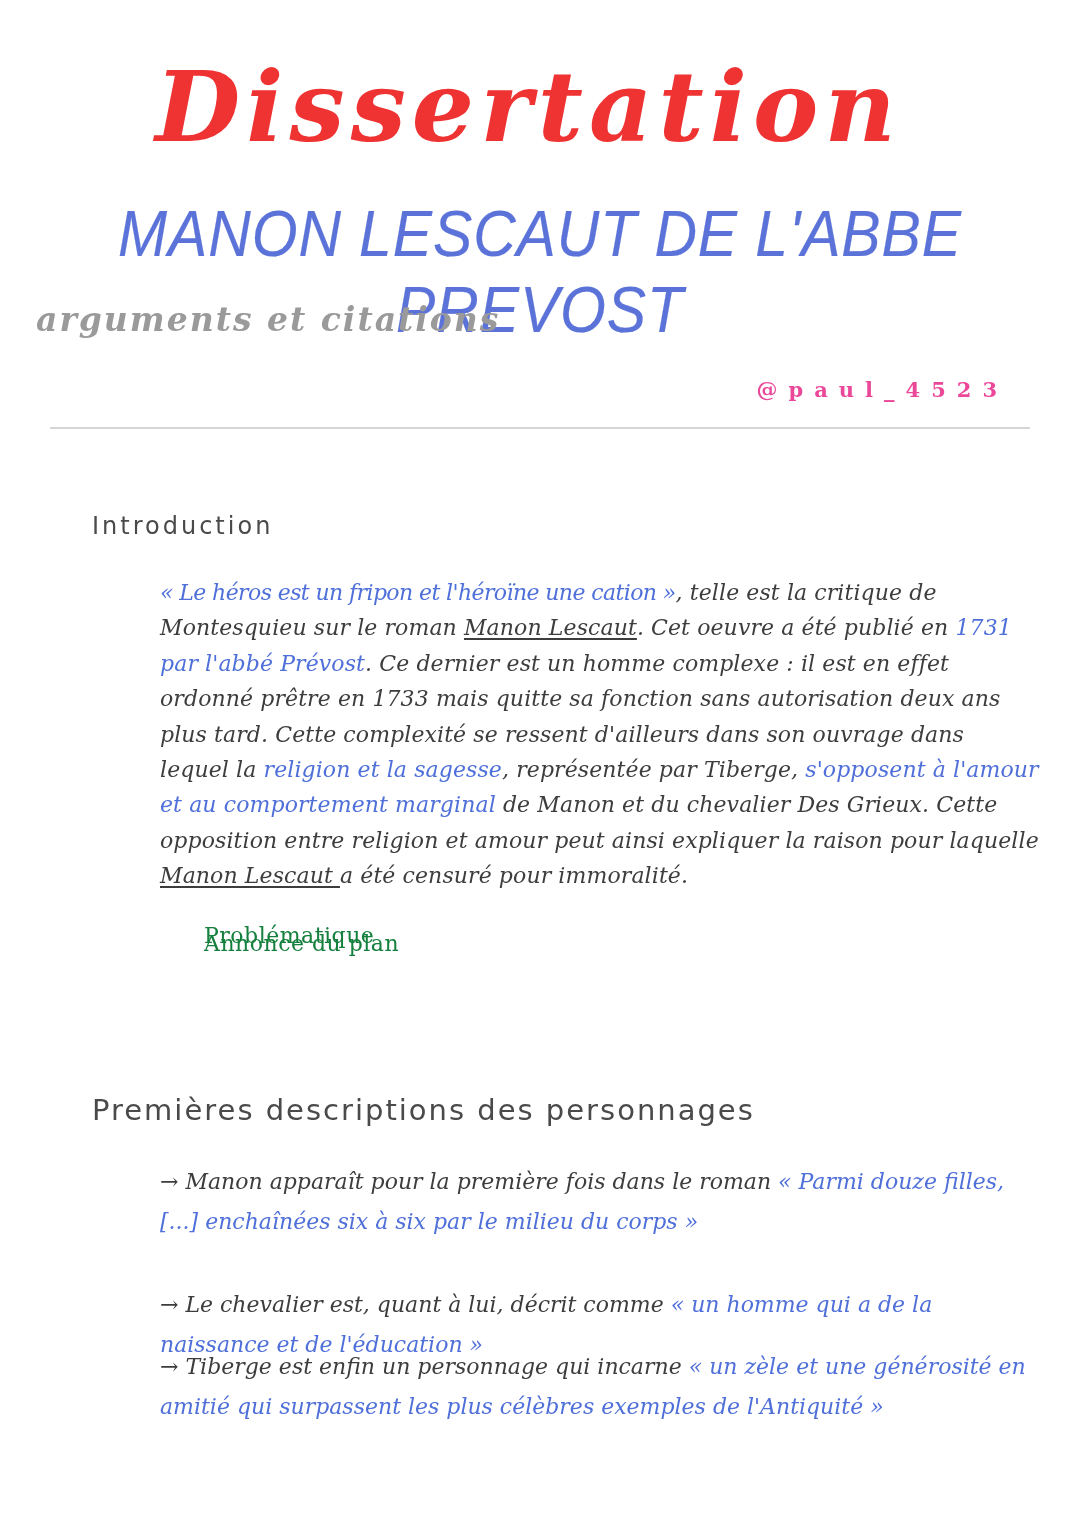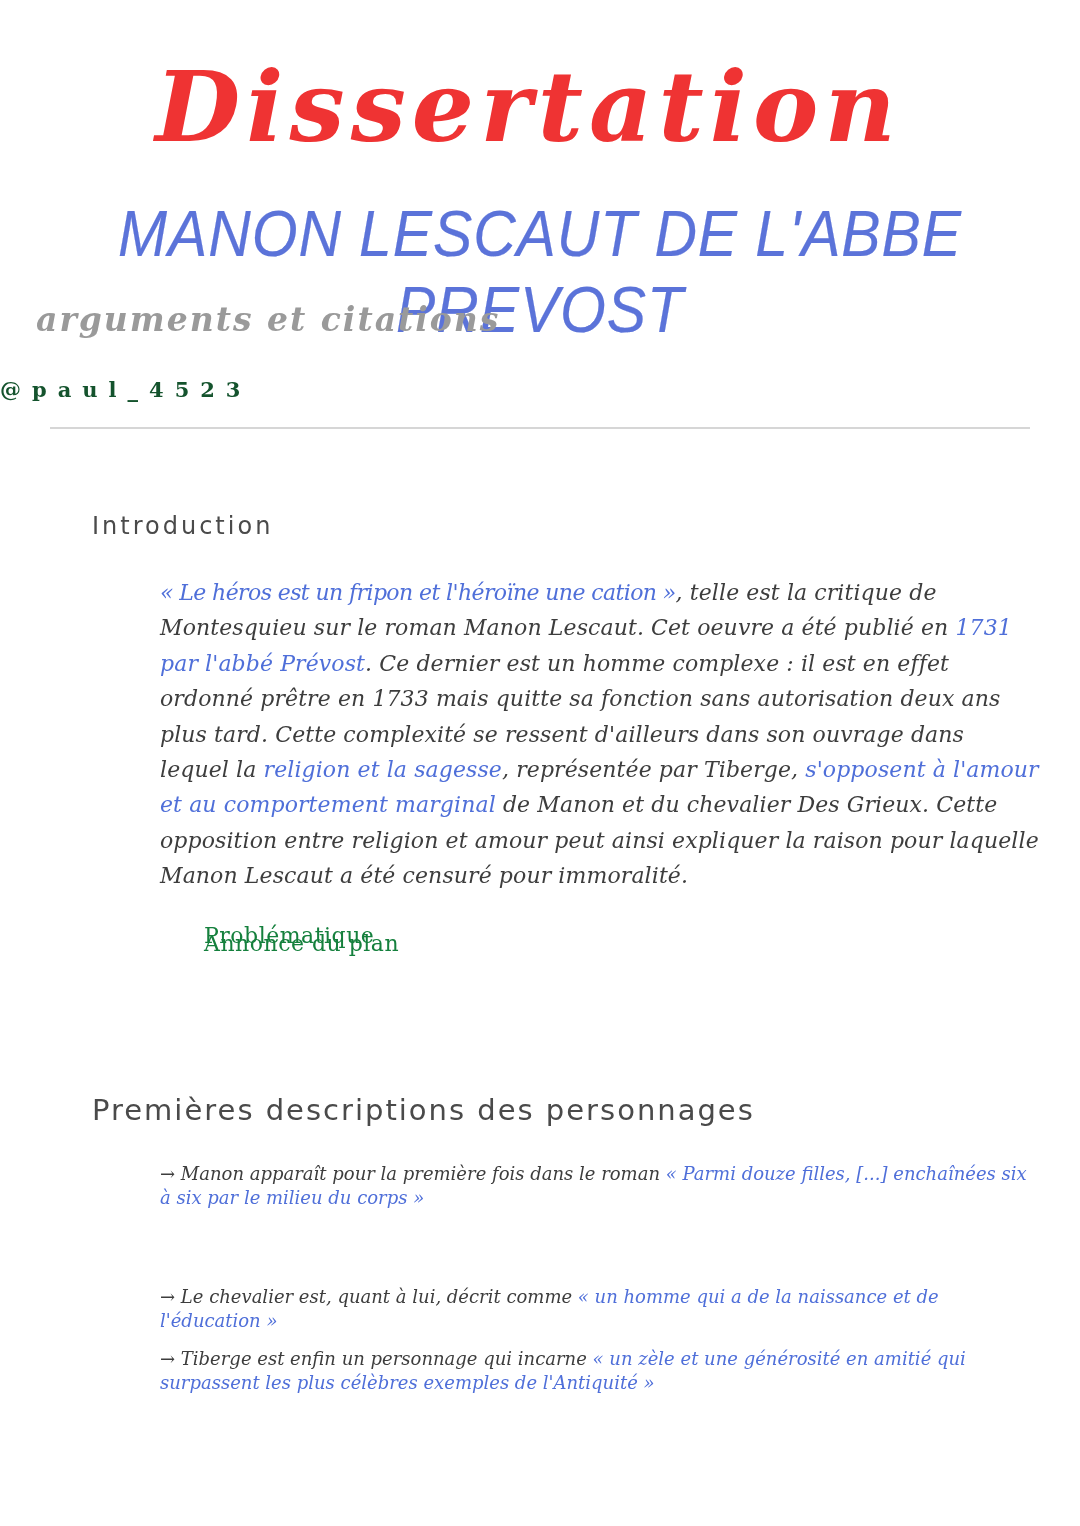--- a/index.html
+++ b/index.html
@@ -17,23 +17,23 @@
       font-size: 64px; line-height: 76px; color: #5b73d9; letter-spacing: 1px;
       transform: scaleX(0.92); transform-origin: center;
       -webkit-text-stroke: 0.2px #5b73d9;
     }
     .tagline {
       position: absolute; left: 0; width: 1080px; top: 298px; text-align: left;
       font-family: "DejaVu Serif", serif; font-style: italic; font-weight: bold;
       font-size: 33px; line-height: 44px; color: #9a9a9a; letter-spacing: 2px; padding-left: 36px;
     }
     .handle {
-      position: absolute; left: 0; width: 1008px; top: 376px; text-align: left;
+      position: absolute; left: 0; width: 1008px; top: 376px; text-align: right;
       font-family: "DejaVu Serif", serif; font-weight: bold;
-      font-size: 21px; line-height: 28px; color: #14532d; letter-spacing: 11px;
+      font-size: 21px; line-height: 28px; color: #ec4899; letter-spacing: 11px;
     }
     .divider {
       position: absolute; left: 50px; top: 427px; width: 980px; height: 2px;
       background: #d6d6d6;
     }
 
     .section-heading {
       position: absolute; left: 92px;
       font-family: "DejaVu Sans", sans-serif; font-size: 24px; line-height: 44px;
       color: #4a4a4a; letter-spacing: 3px;
@@ -41,32 +41,32 @@
     .h-intro { top: 504px; }
     .h-desc { top: 1088px; letter-spacing: 2px; font-size: 29px; text-align: right; }
 
     .body-text {
       position: absolute; left: 160px; width: 880px;
       font-family: "DejaVu Serif", serif; font-style: italic;
       font-size: 22px; line-height: 35.4px; color: #3d3d3d;
     }
     .intro-para { top: 575px; letter-spacing: 0.1px; }
     .blue { color: #4f6fd9; }
-    .u { text-underline-offset: 3px; }
+    .u { text-decoration: underline; text-underline-offset: 3px; }
     .quote-lead { letter-spacing: -0.6px; }
 
     .simple-line { position: absolute; left: 160px;
       font-family: "DejaVu Serif", serif; 
       font-size: 22px; line-height: 35px; color: #15803d; letter-spacing: 0.5px; margin-left: 44px; }
     .problem { top: 918px; }
     .annonce { top: 926px; }
 
     .bullet { position: absolute; left: 160px; width: 870px;
       font-family: "DejaVu Serif", serif; font-style: italic;
-      font-size: 18px; line-height: 24px; color: #3d3d3d; }
+      font-size: 22px; line-height: 40px; color: #3d3d3d; }
     .b1 { top: 1162px; }
     .b2 { top: 1285px; }
     .b3 { top: 1347px; }
     .arrow { font-style: normal; }
   </style>
 </head>
 <body>
 
 <div class="page">
 

